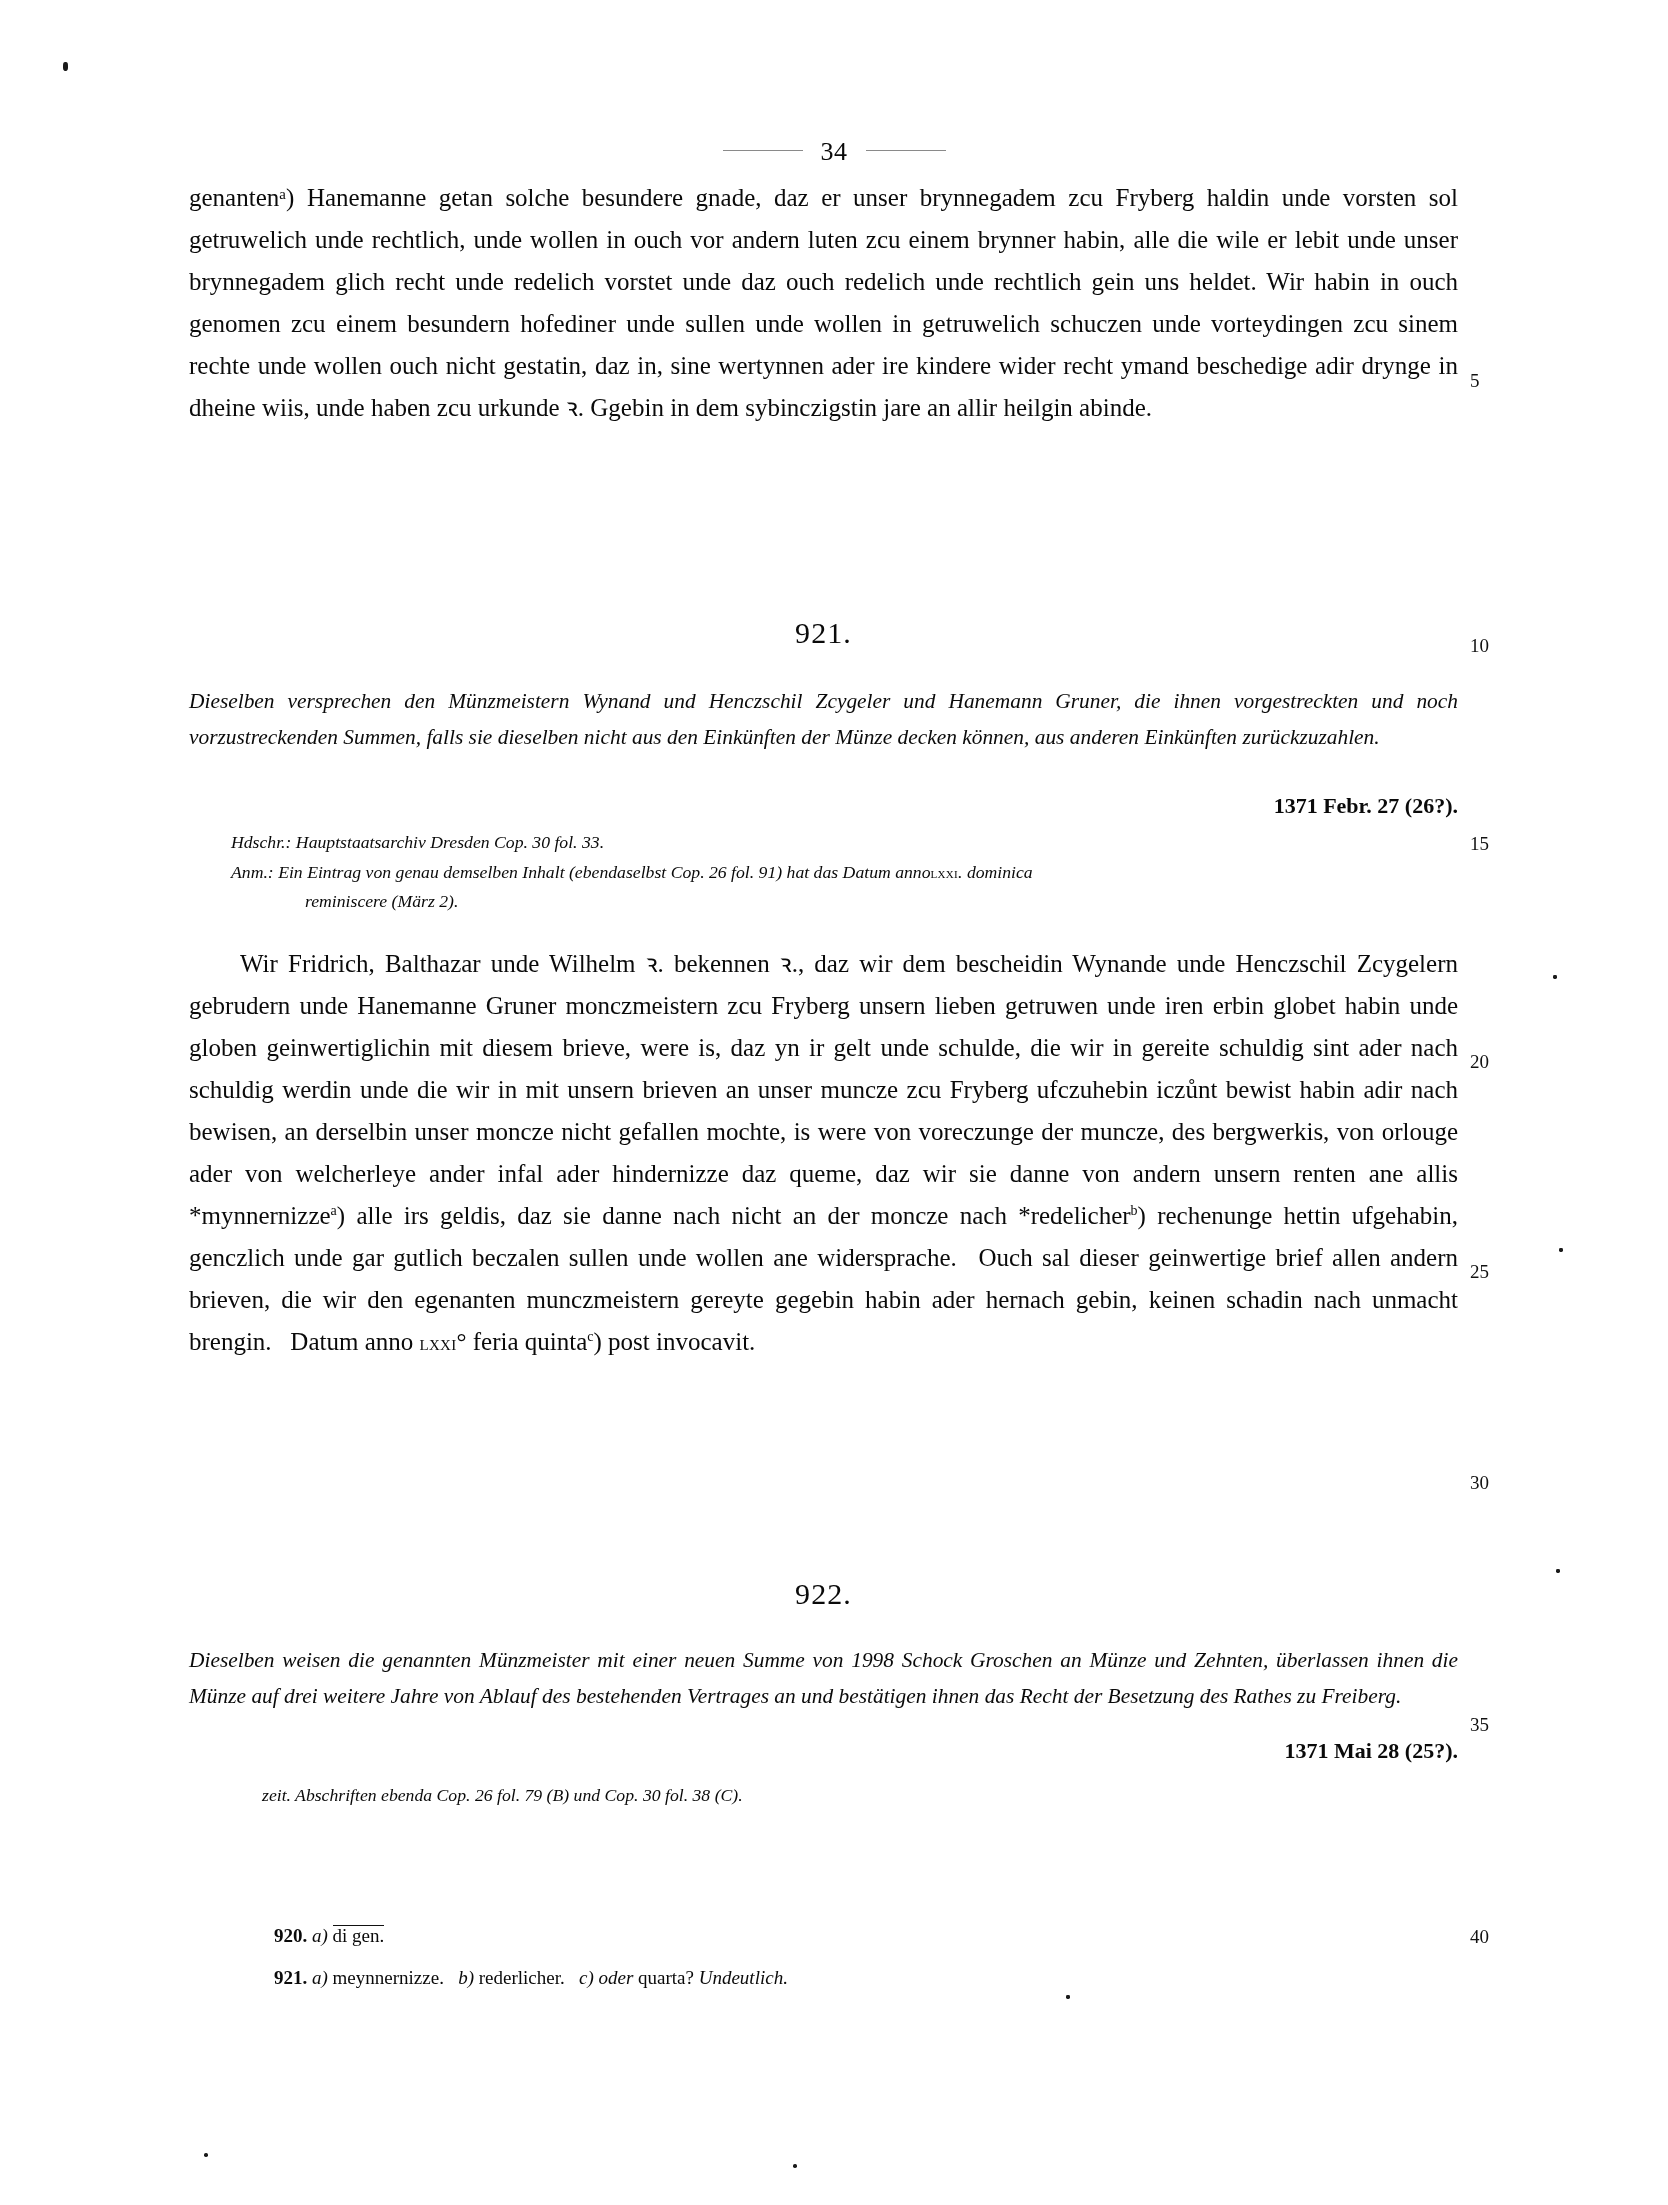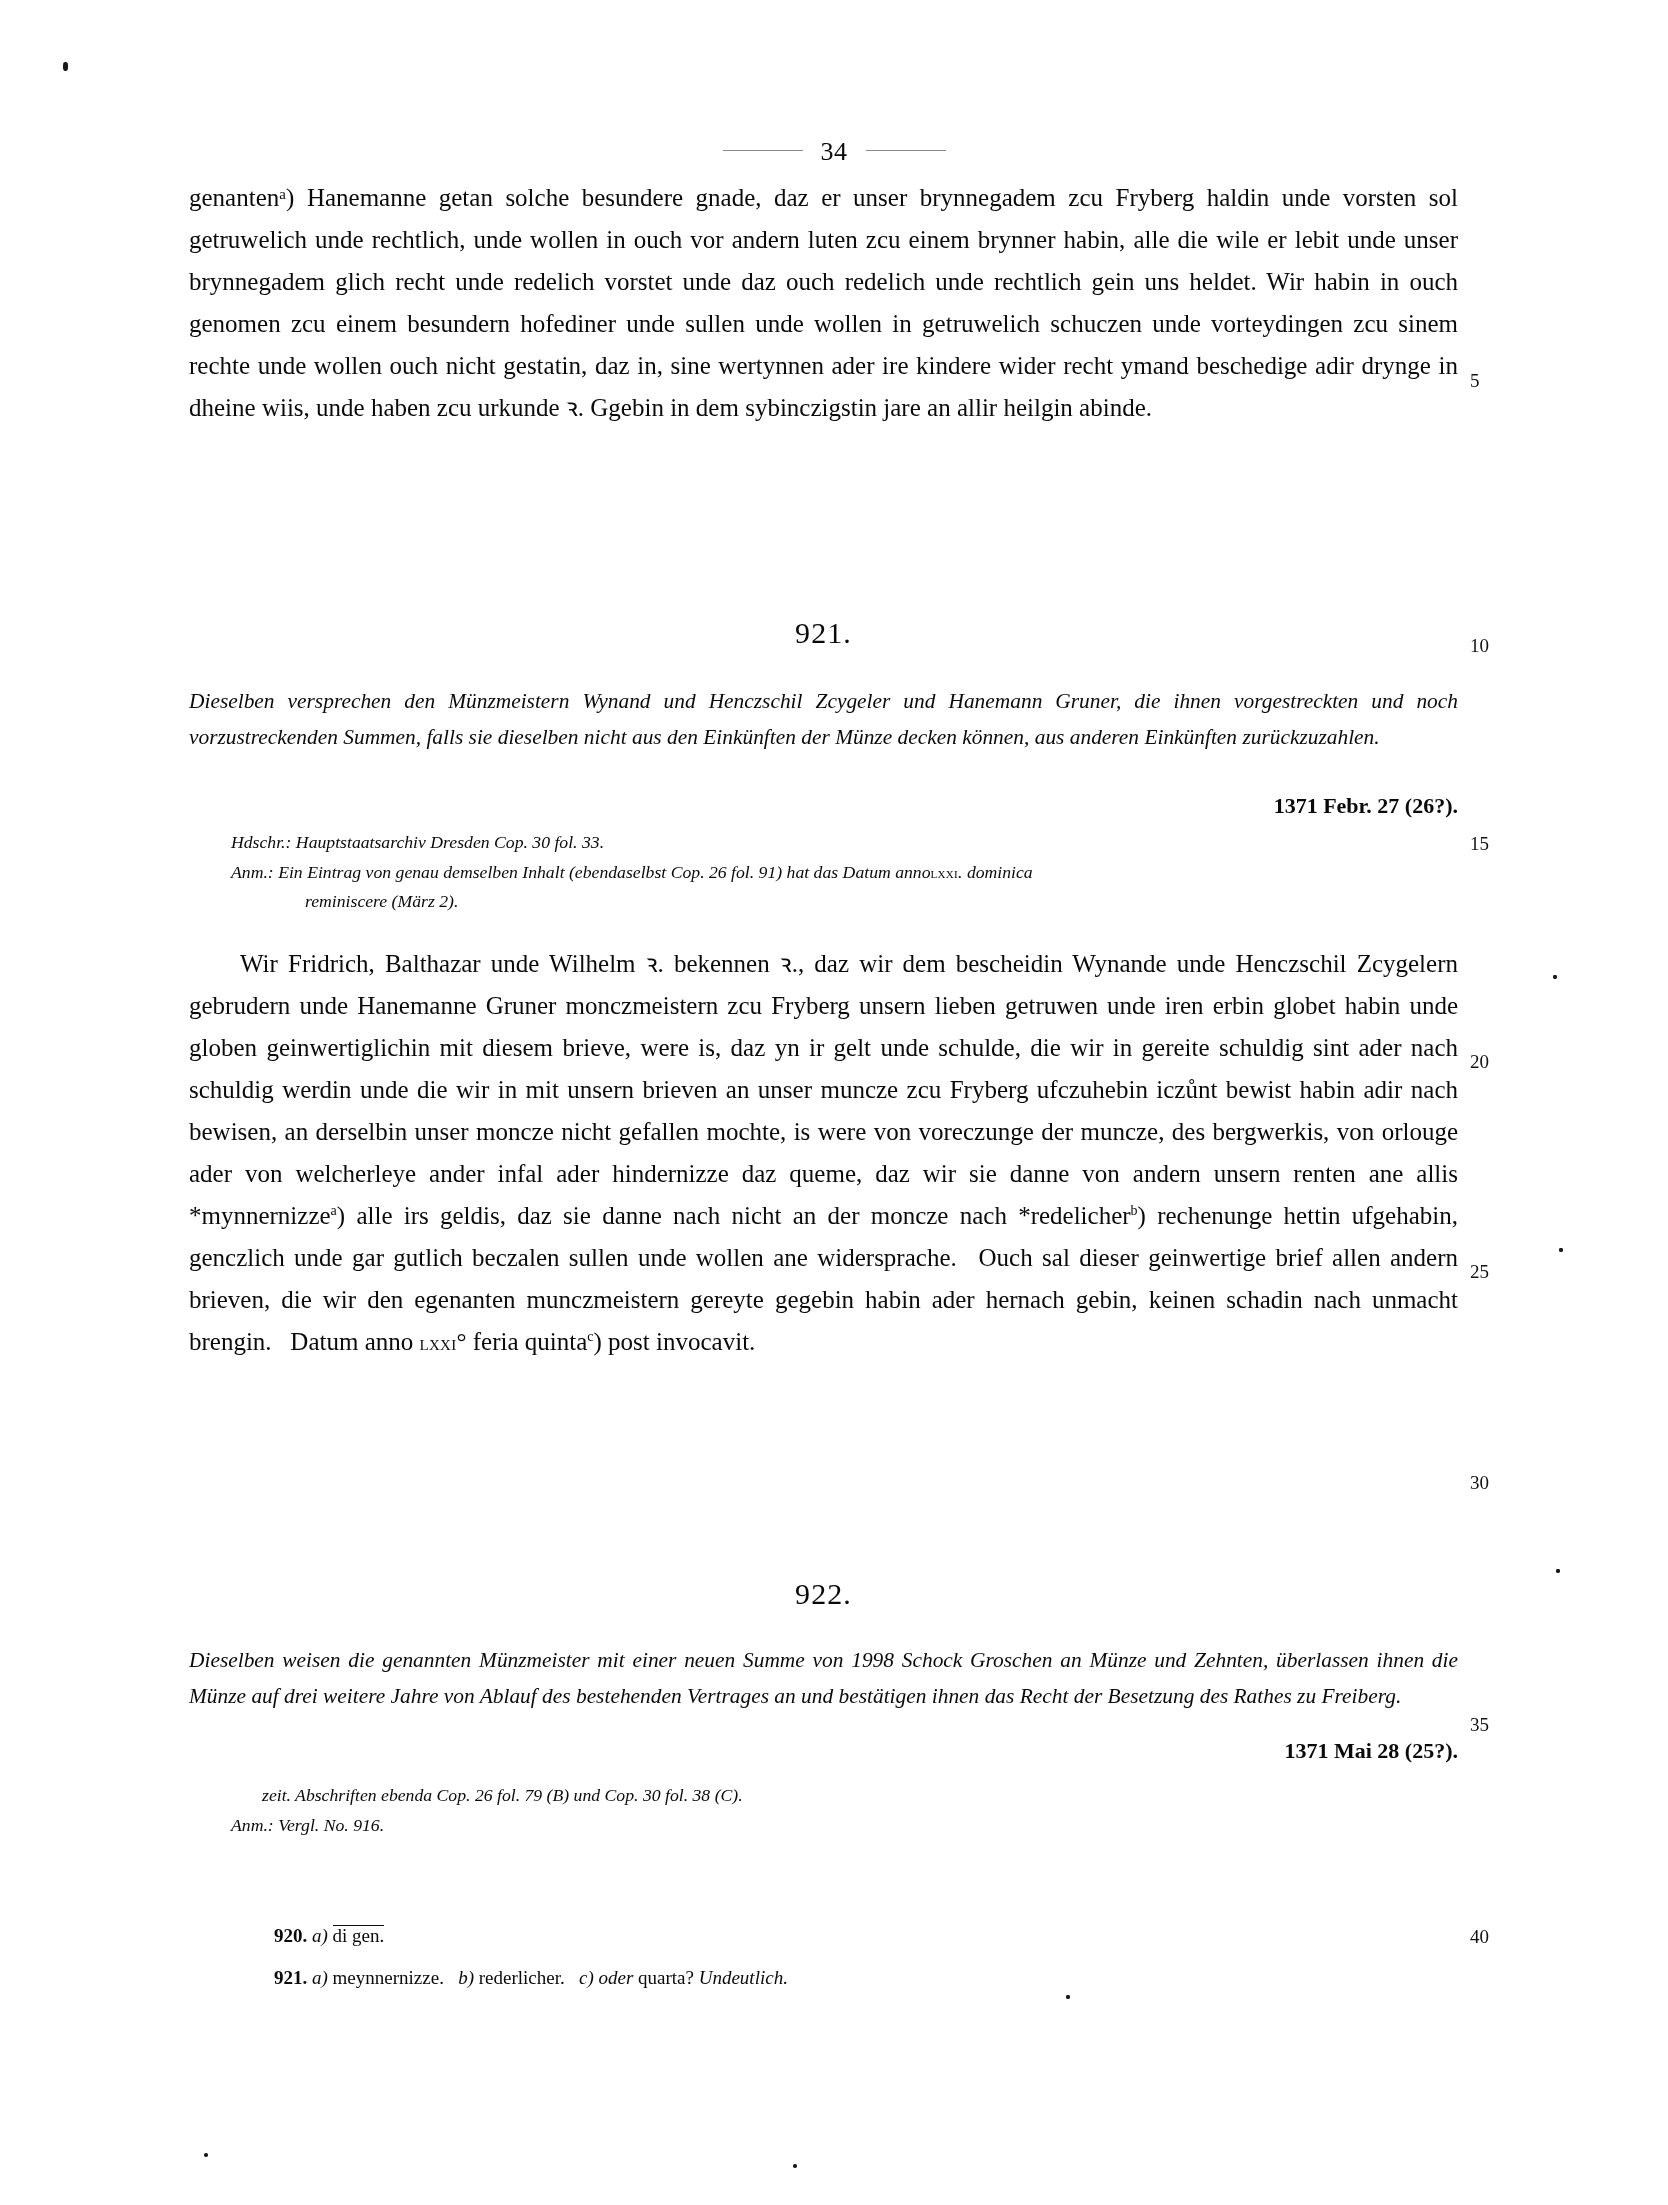--- a/index.html
+++ b/index.html
@@ -206,24 +206,20 @@
     <p class="regest">Dieselben weisen die genannten Münzmeister mit einer neuen Summe von 1998 Schock Groschen an Münze und Zehnten, überlassen ihnen die Münze auf drei weitere Jahre von Ablauf des bestehenden Vertrages an und bestätigen ihnen das Recht der Besetzung des Rathes zu Freiberg.</p>
   </div>
 
   <div class="column" style="top:1738px;">
     <p class="date-line">1371 Mai 28 (25?).</p>
   </div>
 
   <div class="column" style="top:1781px;left:231px;width:1227px;">
     <p class="note" style="padding-left:31px;text-indent:0;">
       <span>zeit. Abschriften ebenda Cop. 26 fol. 79 (B) und Cop. 30 fol. 38 (C).</span>
-    </p>
-    <p class="note">
-      <span>Anm.:</span>
-      <span>Vergl. No. 916.</span>
     </p>
   </div>
 
   <div class="footnotes" style="top:1920px;">
     <p class="fn-line">
       <span class="fn-num">920.</span>
       <span>a)</span>
       <span class="fn-rom overline">di gen.</span>
     </p>
     <p class="fn-line" style="margin-top:9.6px;">

